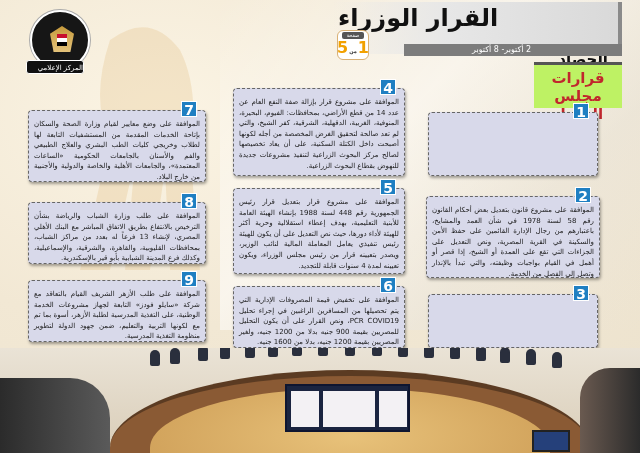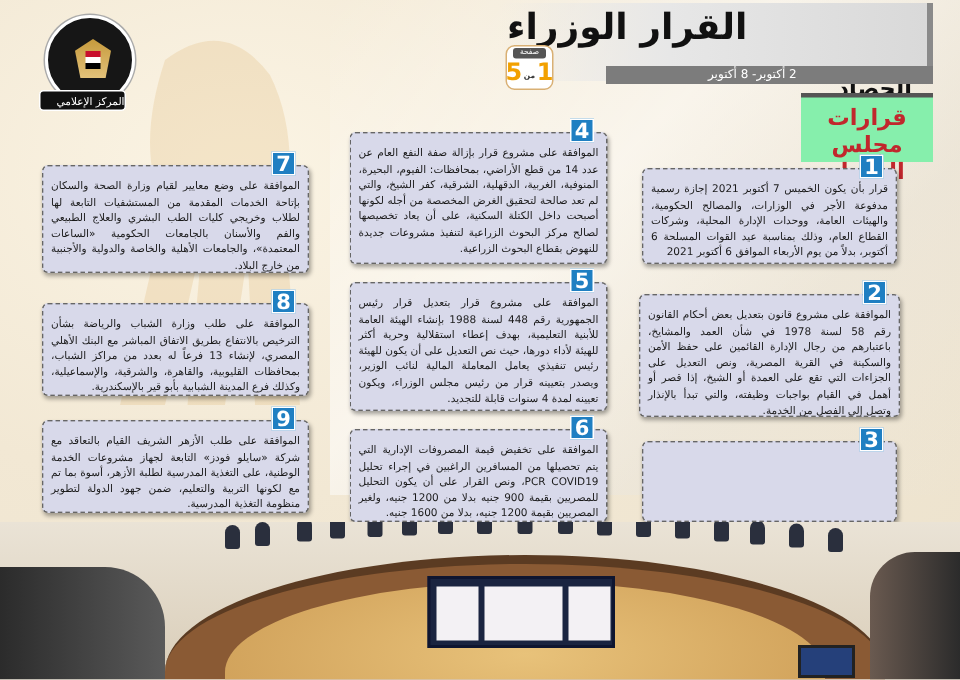--- a/index.html
+++ b/index.html
@@ -76,21 +76,21 @@
     background: linear-gradient(#c8102e 0 33%, #fff 33% 66%, #000 66%);
   }
   .logo-ribbon {
     position: absolute; left: 26px; top: 60px; width: 58px; height: 14px;
     background: #111; color: #fff; font-size: 7px; line-height: 14px;
     text-align: right; border: 1px solid #fff; border-radius: 3px; direction: rtl;
   }
 
   .section-title {
     position: absolute; right: 18px; top: 62px; width: 88px; height: 46px;
-    background: #86efac; border-top: 3px solid #555;
+    background: #bef264; border-top: 3px solid #555;
     color: #c1272d; font-weight: bold; font-size: 15px; line-height: 18px;
     text-align: center; direction: rtl; padding-top: 4px;
   }
 
   
   .card {
     position: absolute;
     background: #d8d9ea;
     border: 1px dashed #666;
     border-radius: 4px;
@@ -182,21 +182,20 @@
 </div>
 <div class="logo-ribbon">المركز الإعلامي</div>
 
 <div class="section-title">
   <div>قرارات</div>
   <div>مجلس الوزراء</div>
 </div>
 
 <div class="card" style="left:428px; top:112px; width:170px; height:64px;">
   <span class="num">1</span>
-  <div>قرار بأن يكون الخميس 7 أكتوبر 2021 إجازة رسمية مدفوعة الأجر في الوزارات، والمصالح الحكومية، والهيئات العامة، ووحدات الإدارة المحلية، وشركات القطاع العام، وذلك بمناسبة عيد القوات المسلحة 6 أكتوبر، بدلاً من يوم الأربعاء الموافق 6 أكتوبر 2021</div>
 </div>
 <div class="card" style="left:426px; top:196px; width:174px; height:82px;">
   <span class="num">2</span>
   <div>الموافقة على مشروع قانون بتعديل بعض أحكام القانون رقم 58 لسنة 1978 في شأن العمد والمشايخ، باعتبارهم من رجال الإدارة القائمين على حفظ الأمن والسكينة في القرية المصرية، ونص التعديل على الجزاءات التي تقع على العمدة أو الشيخ، إذا قصر أو أهمل في القيام بواجبات وظيفته، والتي تبدأ بالإنذار وتصل إلى الفصل من الخدمة.</div>
 </div>
 <div class="card" style="left:428px; top:294px; width:170px; height:54px;">
   <span class="num">3</span>
 </div>
 
 <div class="card" style="left:233px; top:88px; width:172px; height:88px;">

